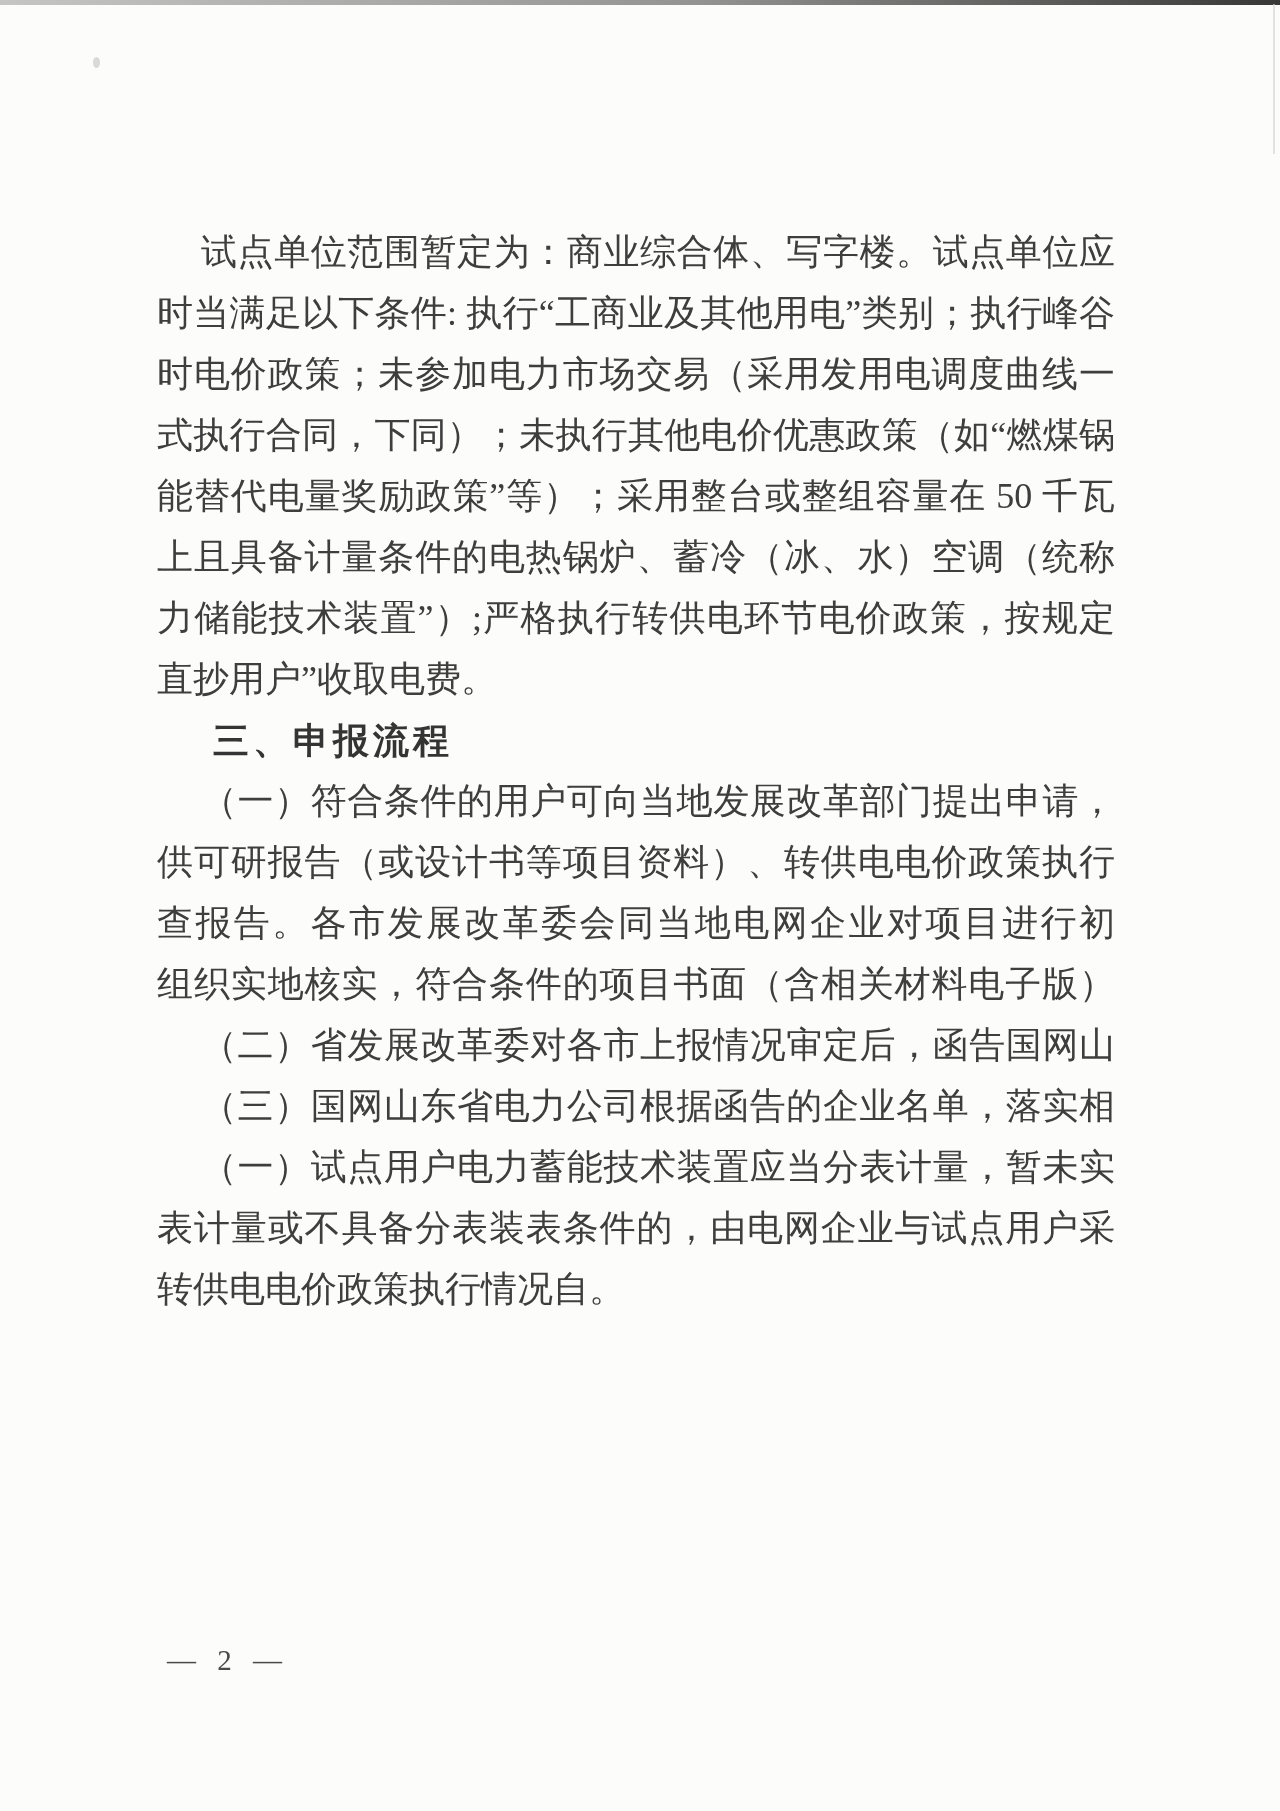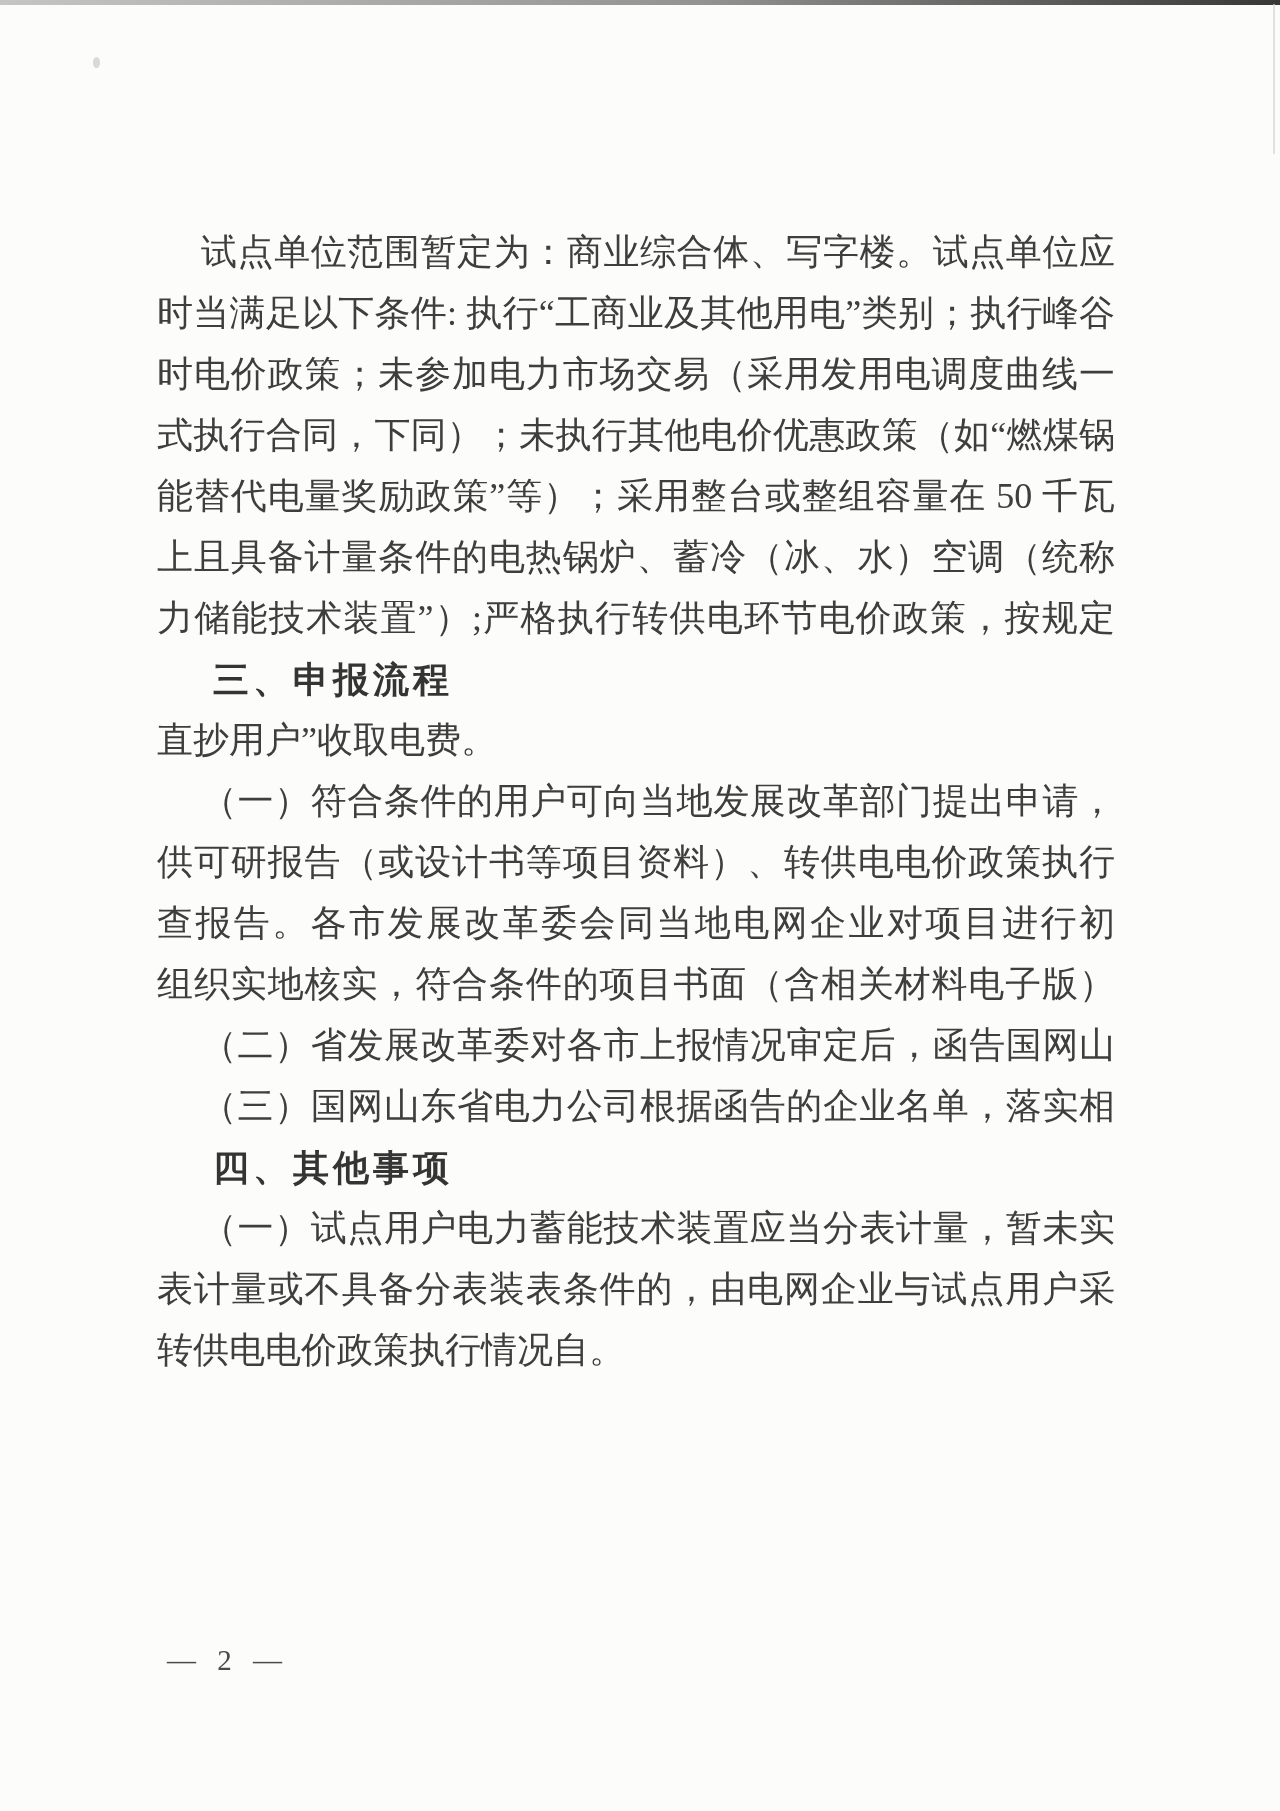--- a/index.html
+++ b/index.html
@@ -65,28 +65,27 @@
   <div class="scan-speck"></div>
 
   <main class="doc" style="color: rgb(62, 62, 62);">
       <div class="tline just first">试点单位范围暂定为：商业综合体、写字楼。试点单位应同</div>
       <div class="tline just">时当满足以下条件: 执行“工商业及其他用电”类别；执行峰谷分</div>
       <div class="tline just">时电价政策；未参加电力市场交易（采用发用电调度曲线一致方</div>
       <div class="tline just">式执行合同，下同）；未执行其他电价优惠政策（如“燃煤锅炉电</div>
       <div class="tline just">能替代电量奖励政策”等）；采用整台或整组容量在 50 千瓦及以</div>
       <div class="tline just">上且具备计量条件的电热锅炉、蓄冷（冰、水）空调（统称为“电</div>
       <div class="tline just">力储能技术装置”）;严格执行转供电环节电价政策，按规定向“非</div>
+      <div class="tline end">直抄用户”收取电费。</div>
       <div class="tline heading" style="color: rgb(52, 52, 52);">三、申报流程</div>
-      <div class="tline end">直抄用户”收取电费。</div>
       <div class="tline just first">（一）符合条件的用户可向当地发展改革部门提出申请，并提</div>
       <div class="tline just">供可研报告（或设计书等项目资料）、转供电电价政策执行情况自</div>
       <div class="tline just">查报告。各市发展改革委会同当地电网企业对项目进行初审，并</div>
       <div class="tline just">组织实地核实，符合条件的项目书面（含相关材料电子版）报送</div>
       <div class="tline just first">（二）省发展改革委对各市上报情况审定后，函告国网山东省</div>
       <div class="tline just first">（三）国网山东省电力公司根据函告的企业名单，落实相关电</div>
-      <div class="tline heading" style="color: rgb(52, 52, 52);">四、其他事项</div>
       <div class="tline just first">（一）试点用户电力蓄能技术装置应当分表计量，暂未实行分</div>
       <div class="tline just">表计量或不具备分表装表条件的，由电网企业与试点用户采用定</div>
       <div class="tline end">转供电电价政策执行情况自。</div>
     </main>
 
   <div class="pageno">— 2 —</div>
 </div>
 
 </body></html>

